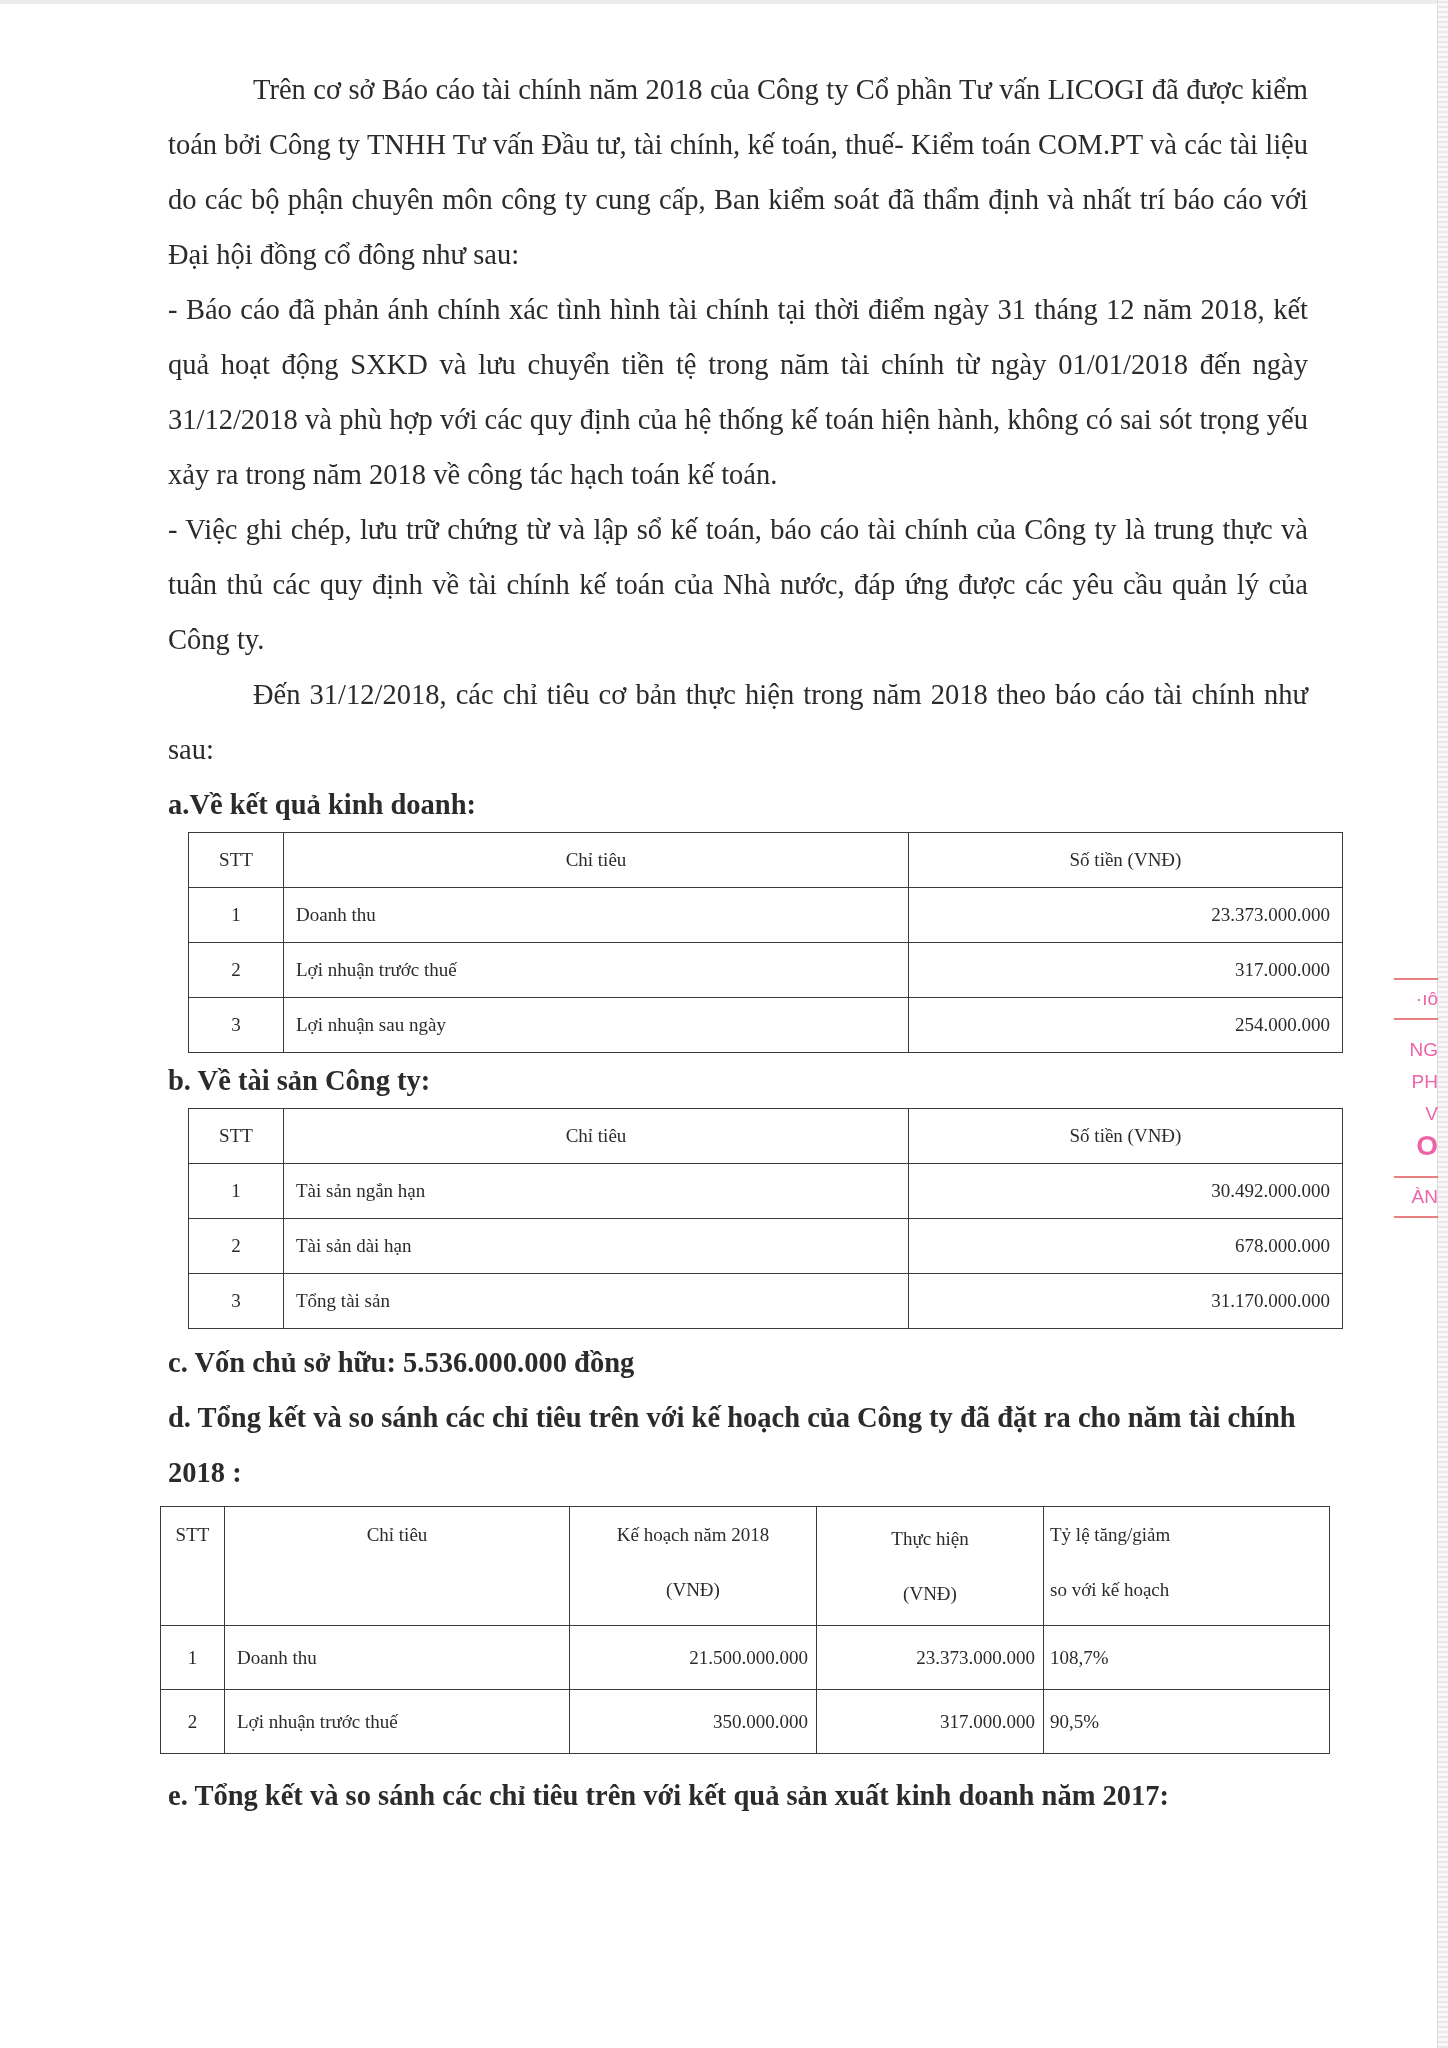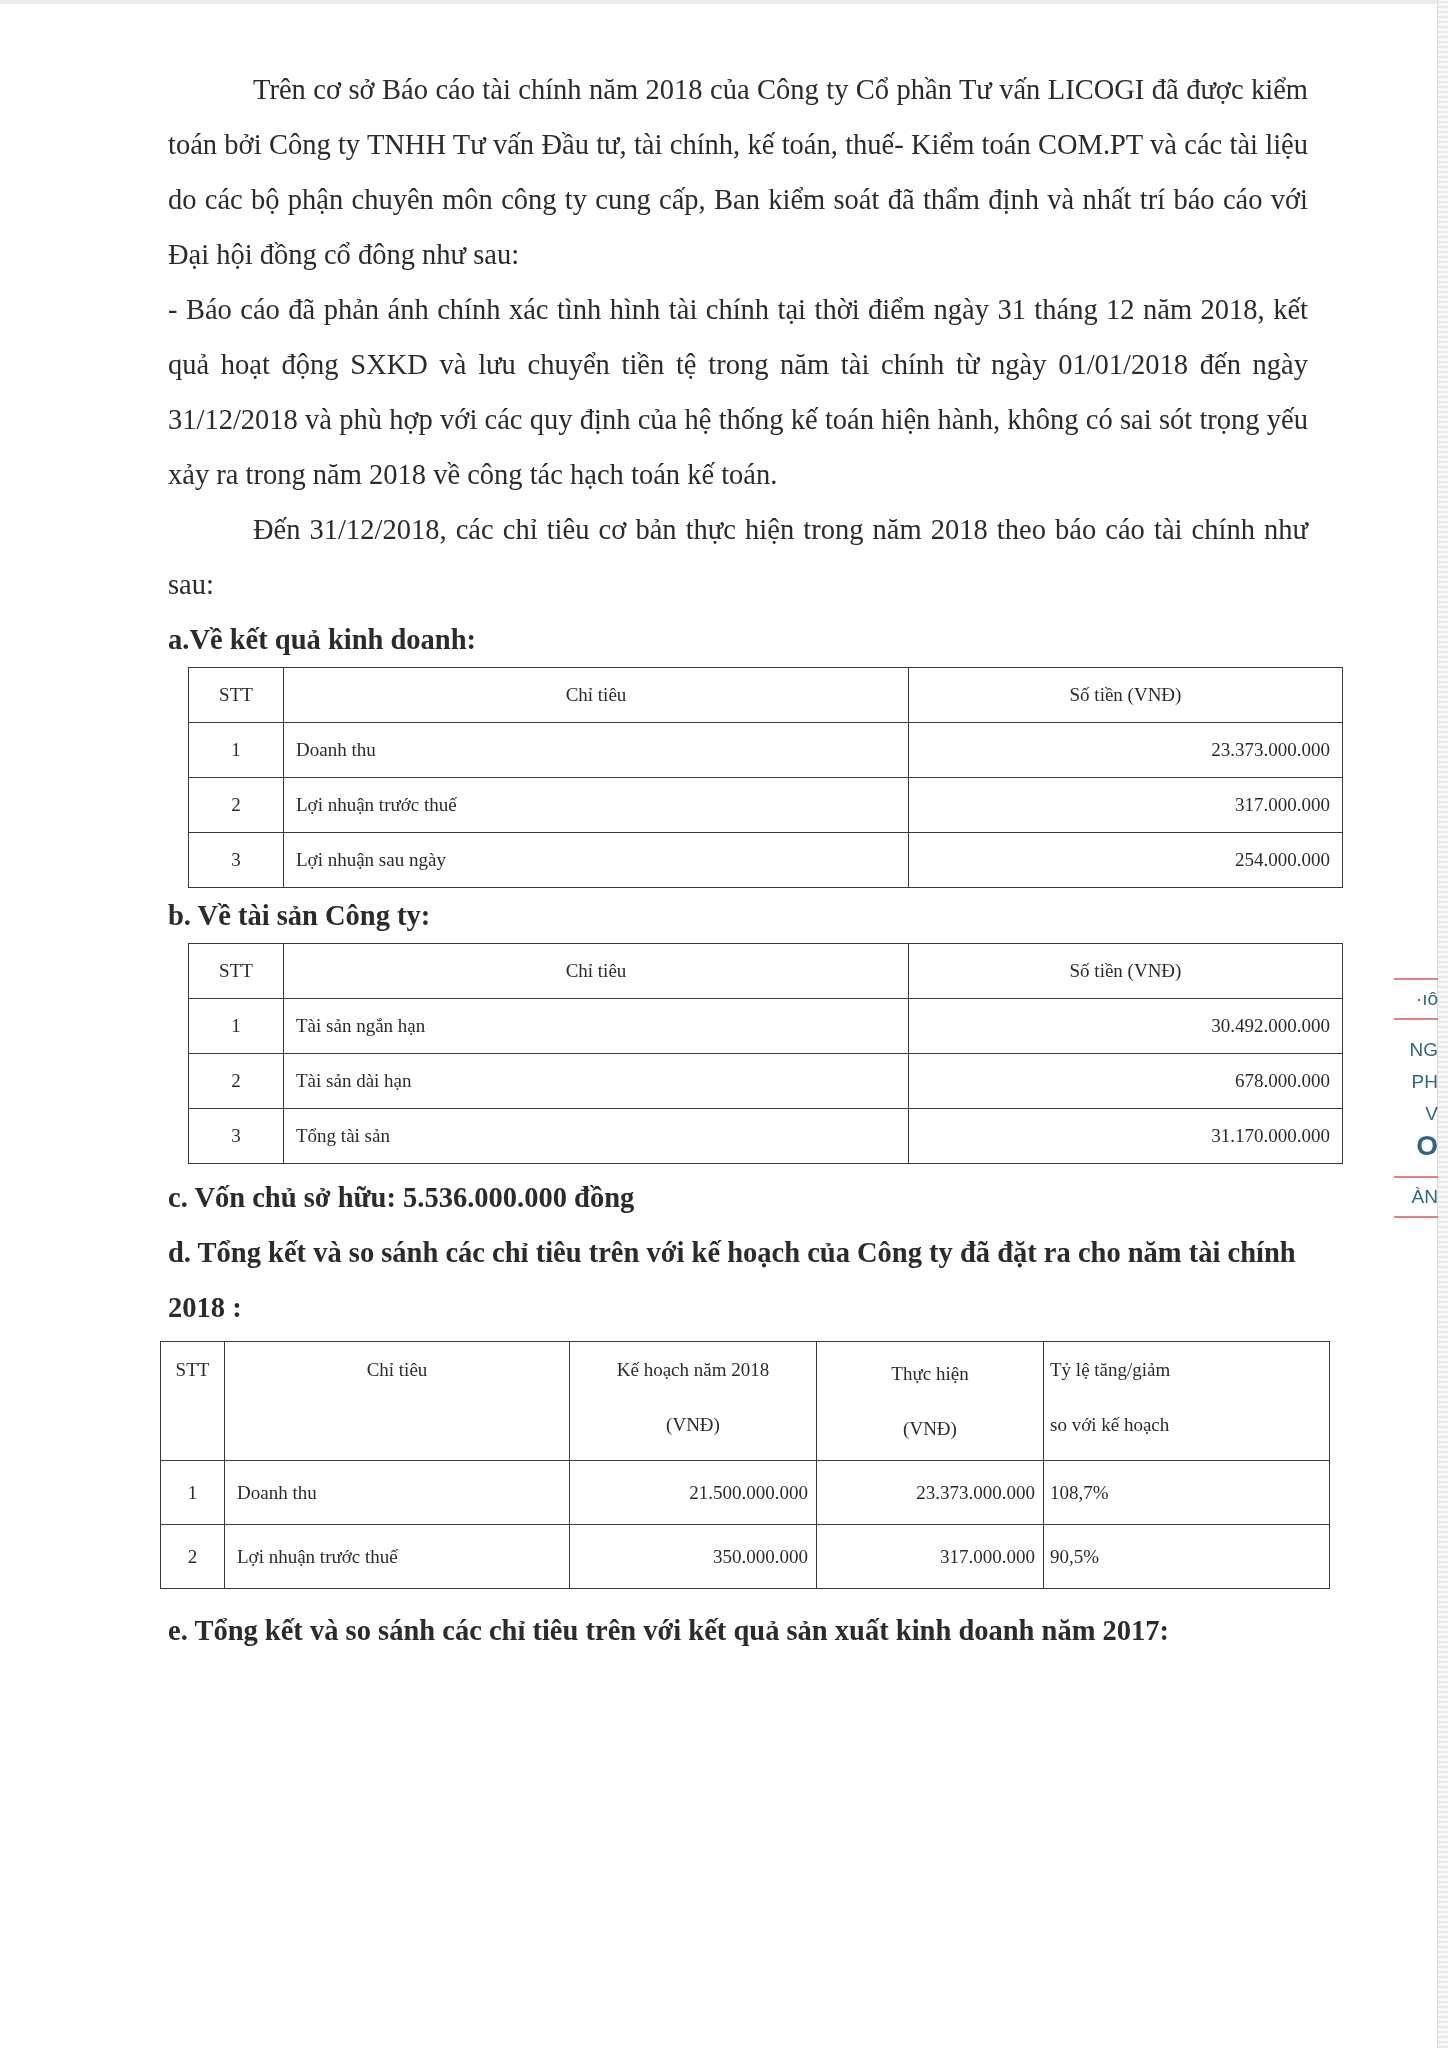--- a/index.html
+++ b/index.html
@@ -29,37 +29,38 @@
   .t3 td, .t3 th { height: 55px; }
   .t3 th { vertical-align: top; line-height: 55px; }
   .t3 .c-stt { width: 55px; text-align: center; padding: 0 4px; }
   .t3 .c-name { width: 320px; text-align: left; }
   .t3 th.c-name { text-align: center; }
   .t3 .c-plan { width: 230px; text-align: right; padding: 0 8px; }
   .t3 .c-act { width: 210px; text-align: right; padding: 4px 8px; }
   .t3 .c-rate { text-align: left; padding: 0 6px; }
   .t3 th.c-plan, .t3 th.c-act { text-align: center; }
   .stamp {
-    position: absolute; left: 1394px; top: 975px; width: 44px; color: #0c4a6e;
+    position: absolute; left: 1394px; top: 975px; width: 44px; color: #ec4899;
     font-family: "Liberation Sans", "DejaVu Sans", sans-serif; font-size: 19px; line-height: 32px;
     text-align: right; opacity: 0.85;
   }
   .stamp .rule { border-top: 2px solid #e46a6a; height: 0; margin: 3px 0; }
   .stamp .big { font-size: 28px; font-weight: bold; }
 </style>
 </head>
 <body>
 
 <div class="top-edge"></div>
 <div class="right-edge"></div>
 
 <div class="page">
 
   <p class="indent">Trên cơ sở Báo cáo tài chính năm 2018 của Công ty Cổ phần Tư vấn LICOGI đã được kiểm toán bởi Công ty TNHH Tư vấn Đầu tư, tài chính, kế toán, thuế- Kiểm toán COM.PT và các tài liệu do các bộ phận chuyên môn công ty cung cấp, Ban kiểm soát đã thẩm định và nhất trí báo cáo với Đại hội đồng cổ đông như sau:</p>
   <p>- Báo cáo đã phản ánh chính xác tình hình tài chính tại thời điểm ngày 31 tháng 12 năm 2018, kết quả hoạt động SXKD và lưu chuyển tiền tệ trong năm tài chính từ ngày 01/01/2018 đến ngày 31/12/2018 và phù hợp với các quy định của hệ thống kế toán hiện hành, không có sai sót trọng yếu xảy ra trong năm 2018 về công tác hạch toán kế toán.</p>
+  <p>- Việc ghi chép, lưu trữ chứng từ và lập sổ kế toán, báo cáo tài chính của Công ty là trung thực và tuân thủ các quy định về tài chính kế toán của Nhà nước, đáp ứng được các yêu cầu quản lý của Công ty.</p>
   <p class="indent">Đến 31/12/2018, các chỉ tiêu cơ bản thực hiện trong năm 2018 theo báo cáo tài chính như sau:</p>
 
   <div class="heading">a.Về kết quả kinh doanh:</div>
   <table class="t1">
     <tbody>
         <tr>
       <th class="c-stt">STT</th>
       <th class="c-name">Chỉ tiêu</th>
       <th class="c-val">Số tiền (VNĐ)</th>
     </tr>

